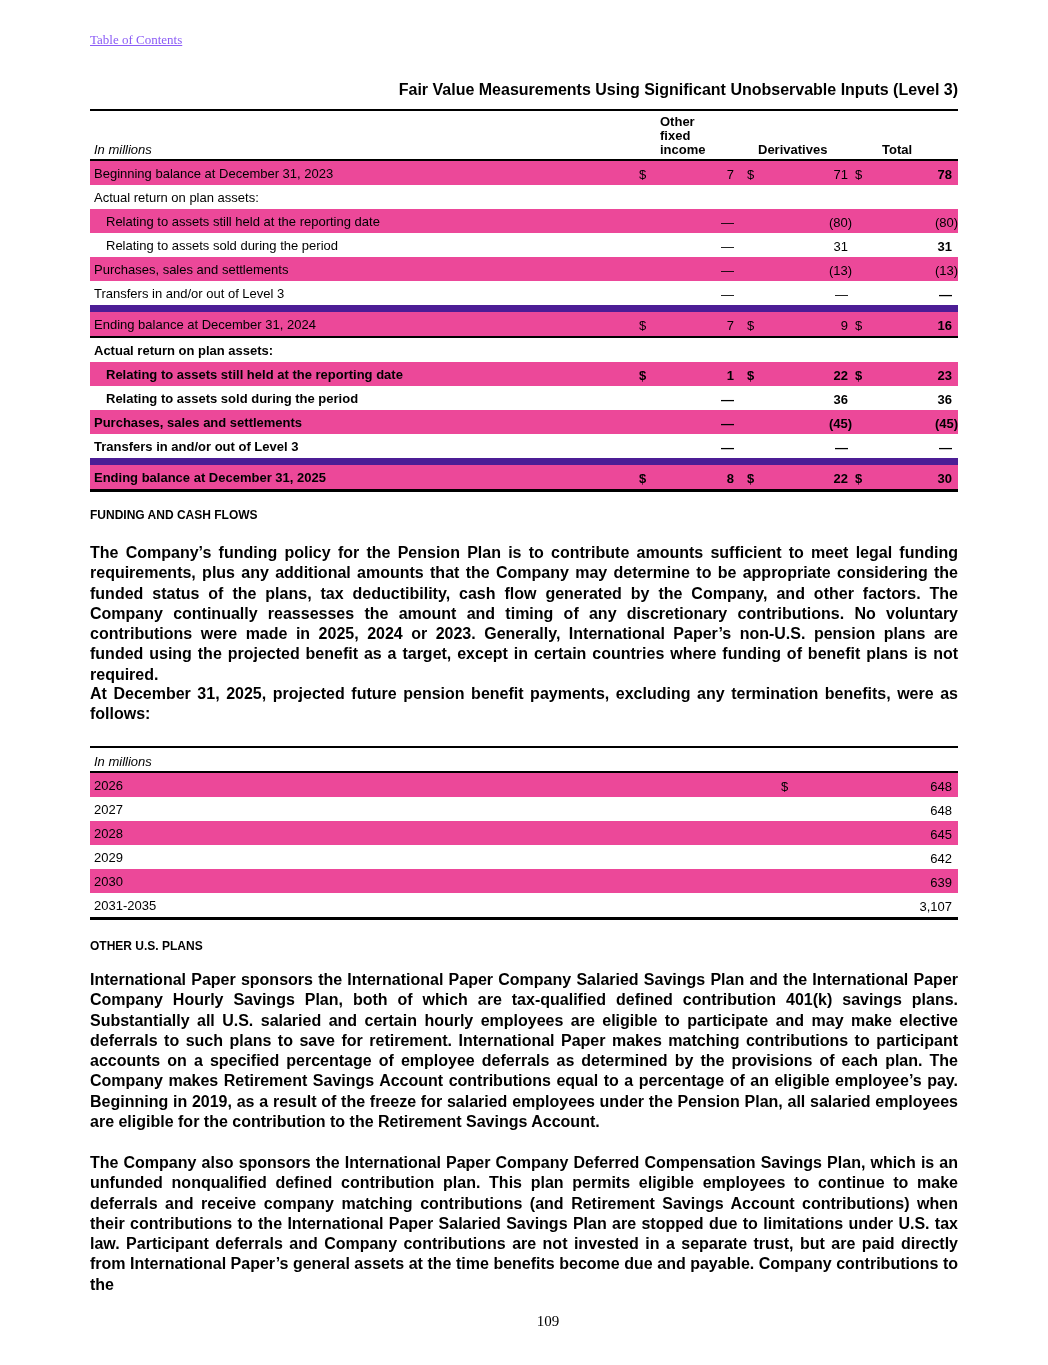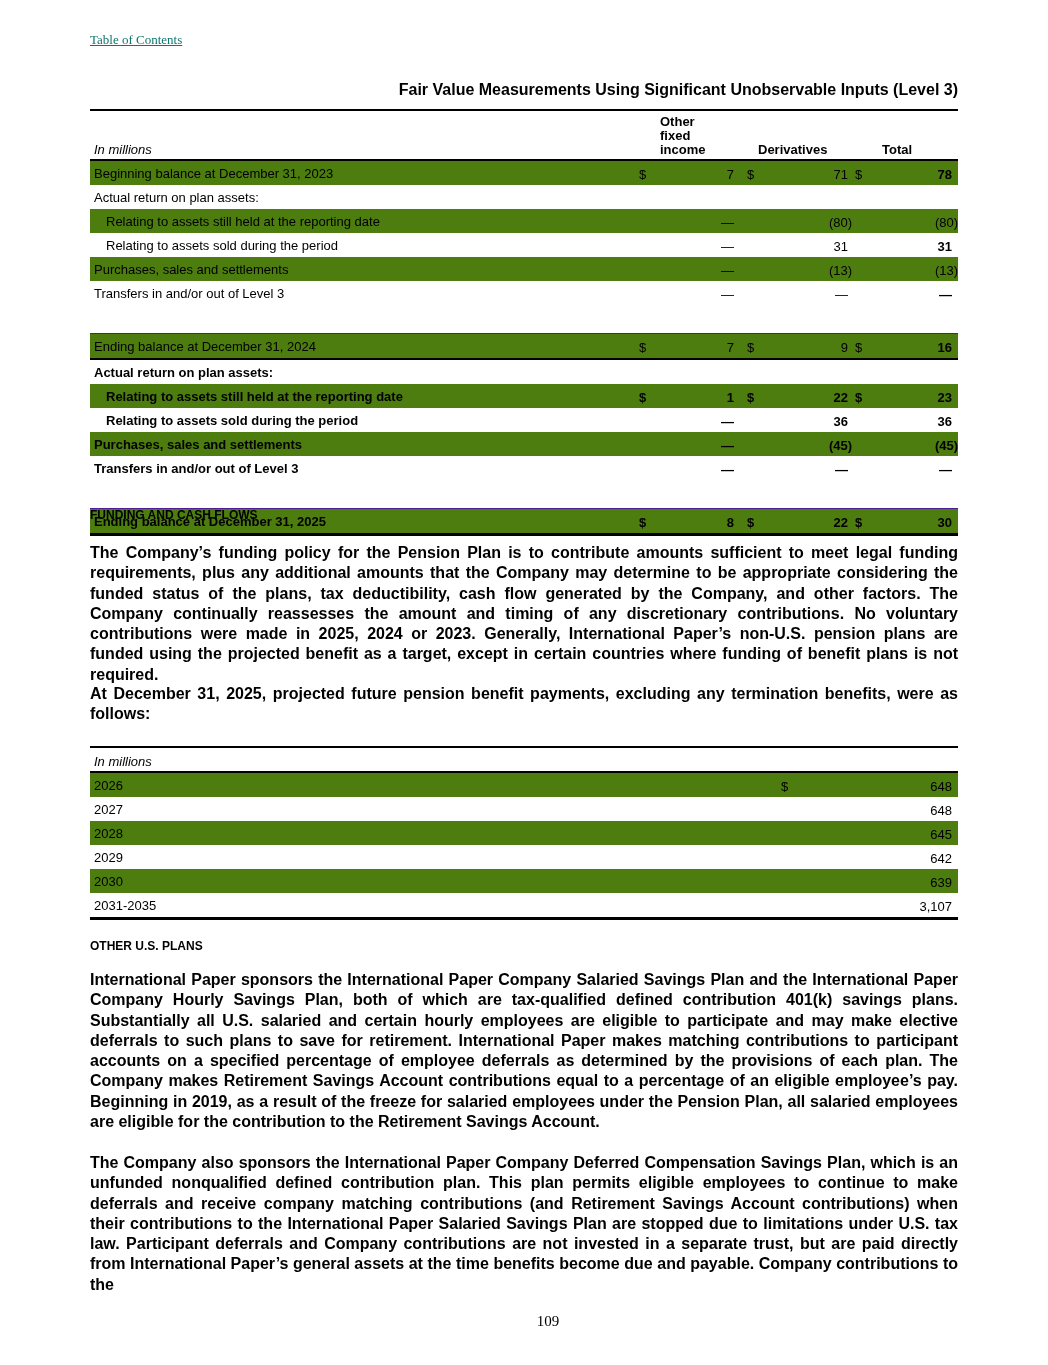--- a/index.html
+++ b/index.html
@@ -1,32 +1,32 @@
 <!DOCTYPE html>
 <html><head>
 <meta charset="utf-8">
 <style>
   html, body { margin: 0; padding: 0; background: #ffffff; }
   body { width: 1048px; height: 1365px; position: relative; font-family: "Liberation Sans", sans-serif; color: #000; }
-  .toc-link { position: absolute; left: 90px; top: 32px; font-family: "Liberation Serif", serif; font-size: 13px; color: #0f766e; text-decoration: underline; cursor: pointer; }
+  .toc-link { position: absolute; left: 90px; top: 32px; font-family: "Liberation Serif", serif; font-size: 13px; color: #8b5cf6; text-decoration: underline; cursor: pointer; }
   .tbl-title { position: absolute; left: 90px; width: 868px; top: 81px; text-align: right; font-weight: bold; font-size: 16px; }
 
   
   .t1 { position: absolute; left: 90px; top: 109px; width: 868px; border-top: 2px solid #000; }
   .t1-head { position: relative; height: 48px; border-bottom: 2px solid #000; font-size: 13px; }
   .t1-head .inm { position: absolute; left: 4px; bottom: 2px; font-style: italic; }
   .t1-head .h { position: absolute; bottom: 2px; font-weight: bold; text-align: left; line-height: 14px; }
   .row { position: relative; height: 24px; font-size: 13px; }
-  .row.shade { background: #4d7c0f; }
+  .row.shade { background: #ec4899; }
   .row .lbl { position: absolute; left: 4px; top: 5px; white-space: nowrap; }
   .row .lbl.ind { left: 16px; }
   .row .cell { position: absolute; top: 6px; text-align: right; white-space: nowrap; }
   .row .dol { position: absolute; top: 6px; }
   .row.bold { font-weight: bold; }
-  .row.topline { border-top: 1px solid #4c1d95; margin-top: 28px; }
+  .row.topline { border-top: 7px solid #4c1d95; }
   .row.botline { border-bottom: 2px solid #000; }
   .row.botthick { border-bottom: 3px solid #000; }
   .c1d { left: 549px; } .c1 { right: 224px; }
   .c2d { left: 657px; } .c2 { right: 110px; }
   .c3d { left: 765px; } .c3 { right: 6px; font-weight: bold; } .c2n { right: 106px; } .c3n { right: 0px; }
 
   .section-head { position: absolute; left: 90px; font-weight: bold; font-size: 12px; }
   .para { position: absolute; left: 90px; width: 868px; font-size: 16px; line-height: 20.3px; text-align: justify; font-weight: bold; }
 
   

